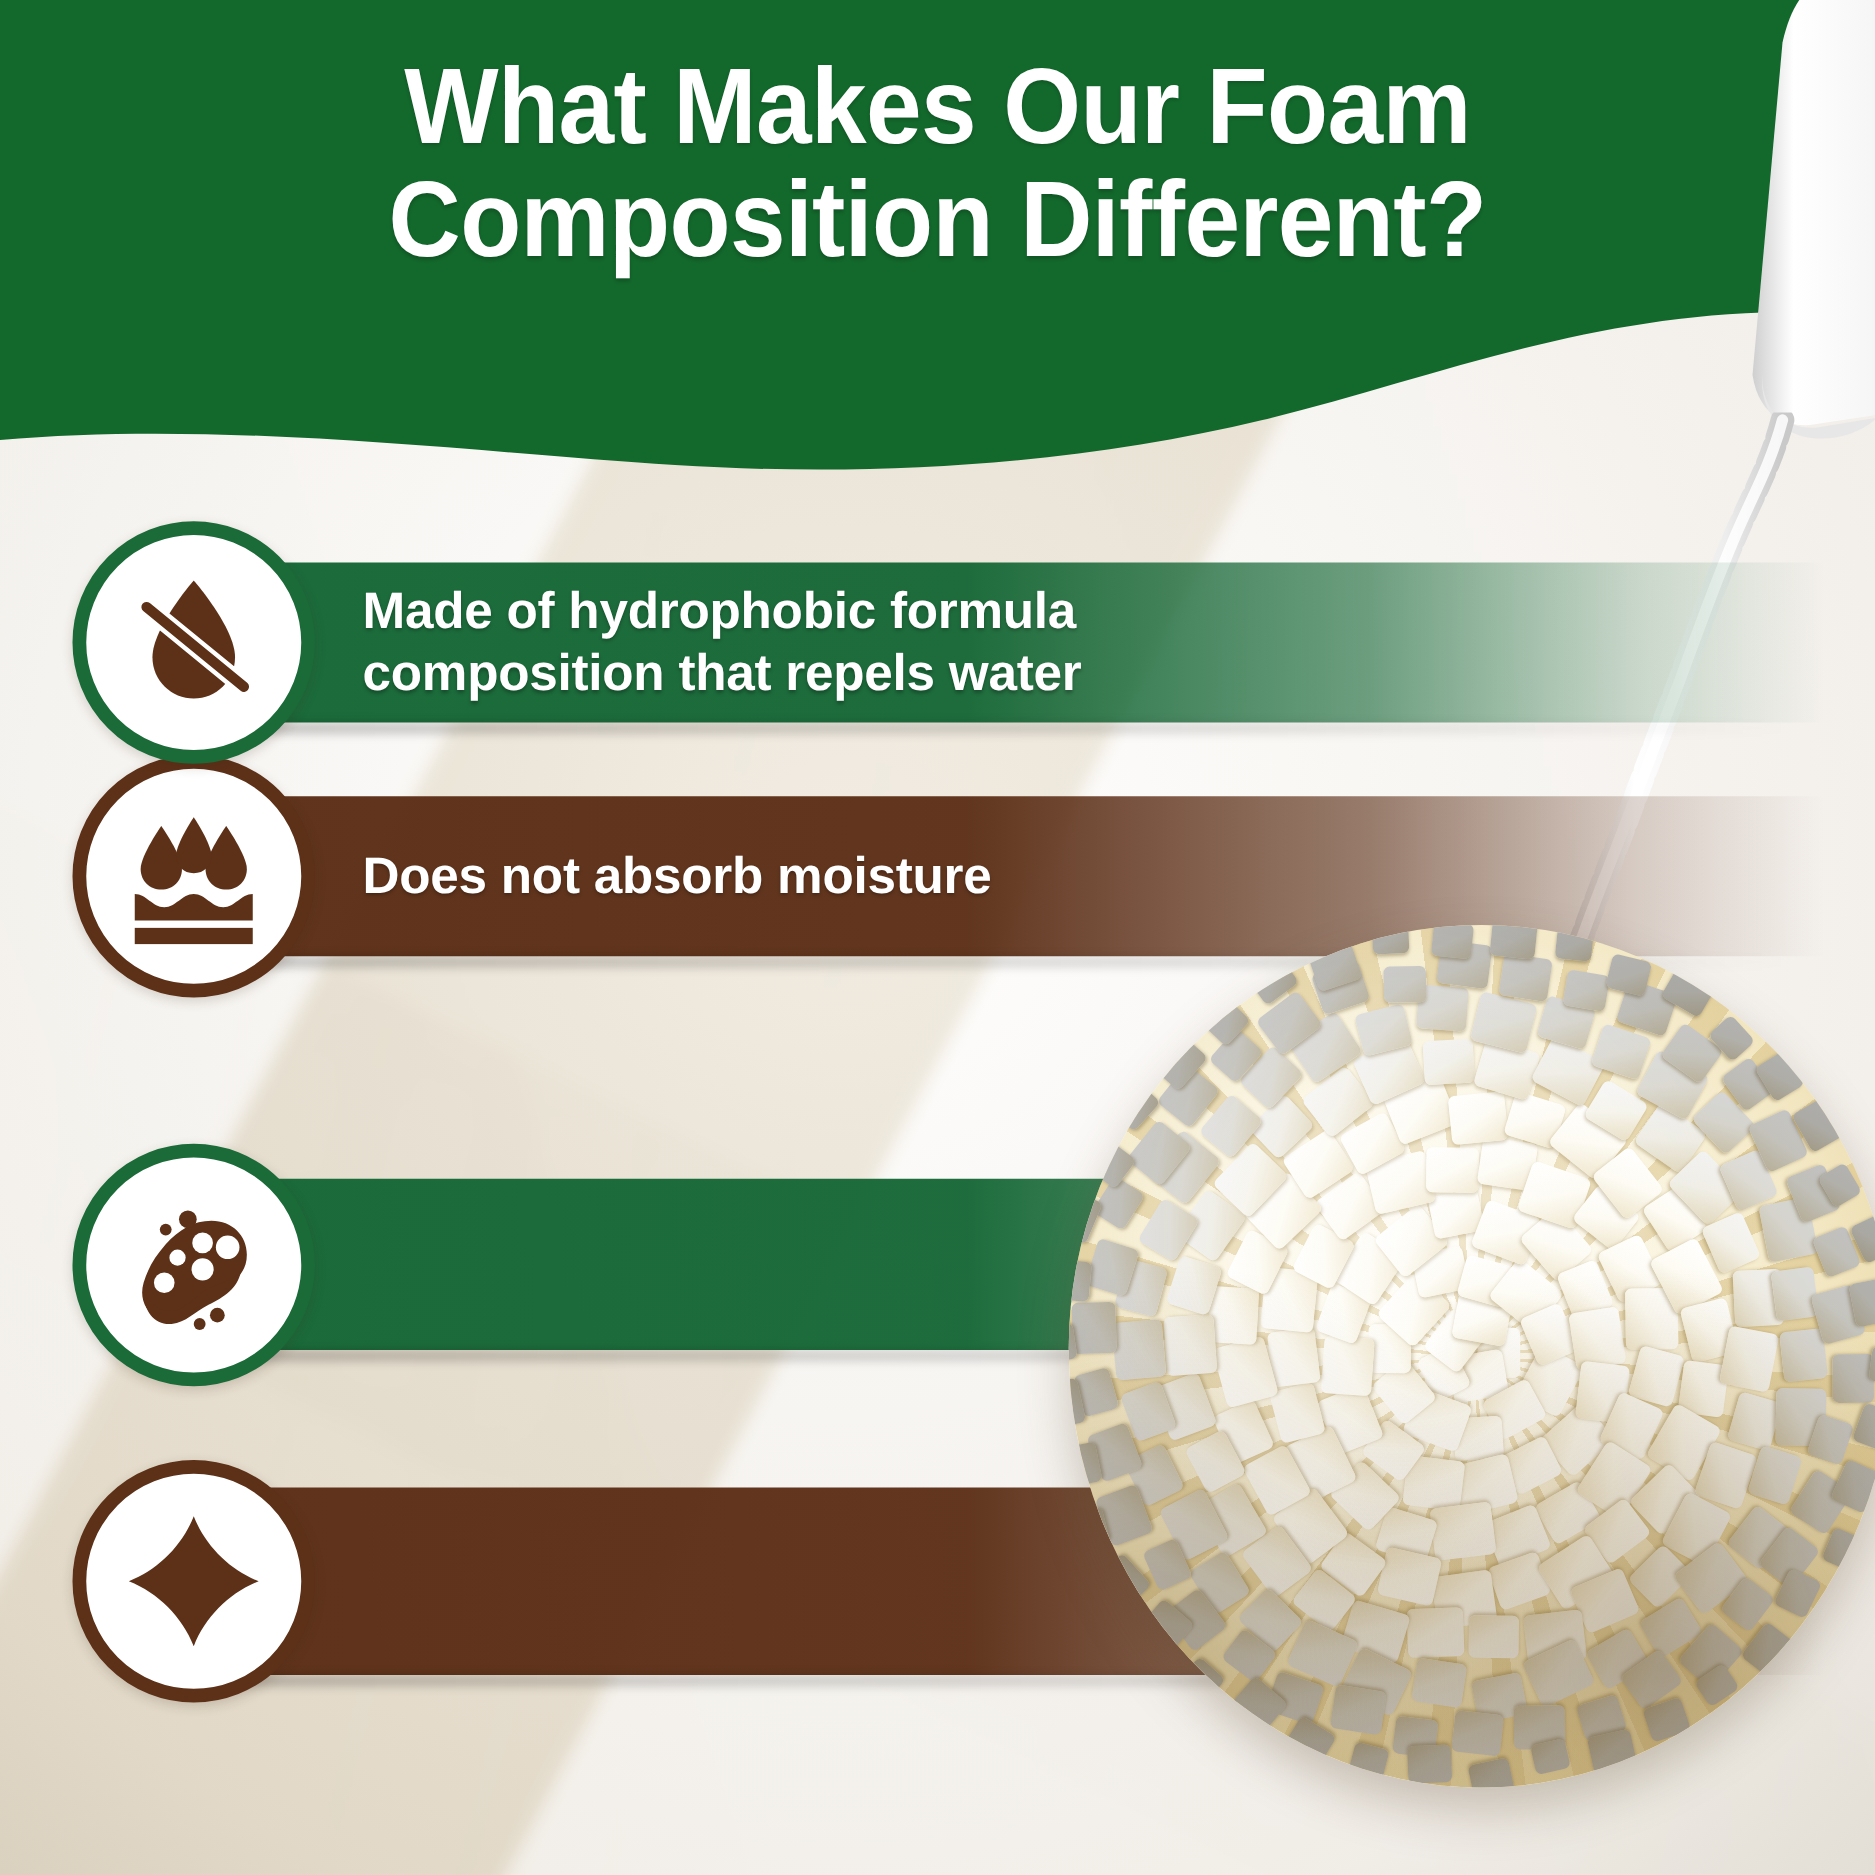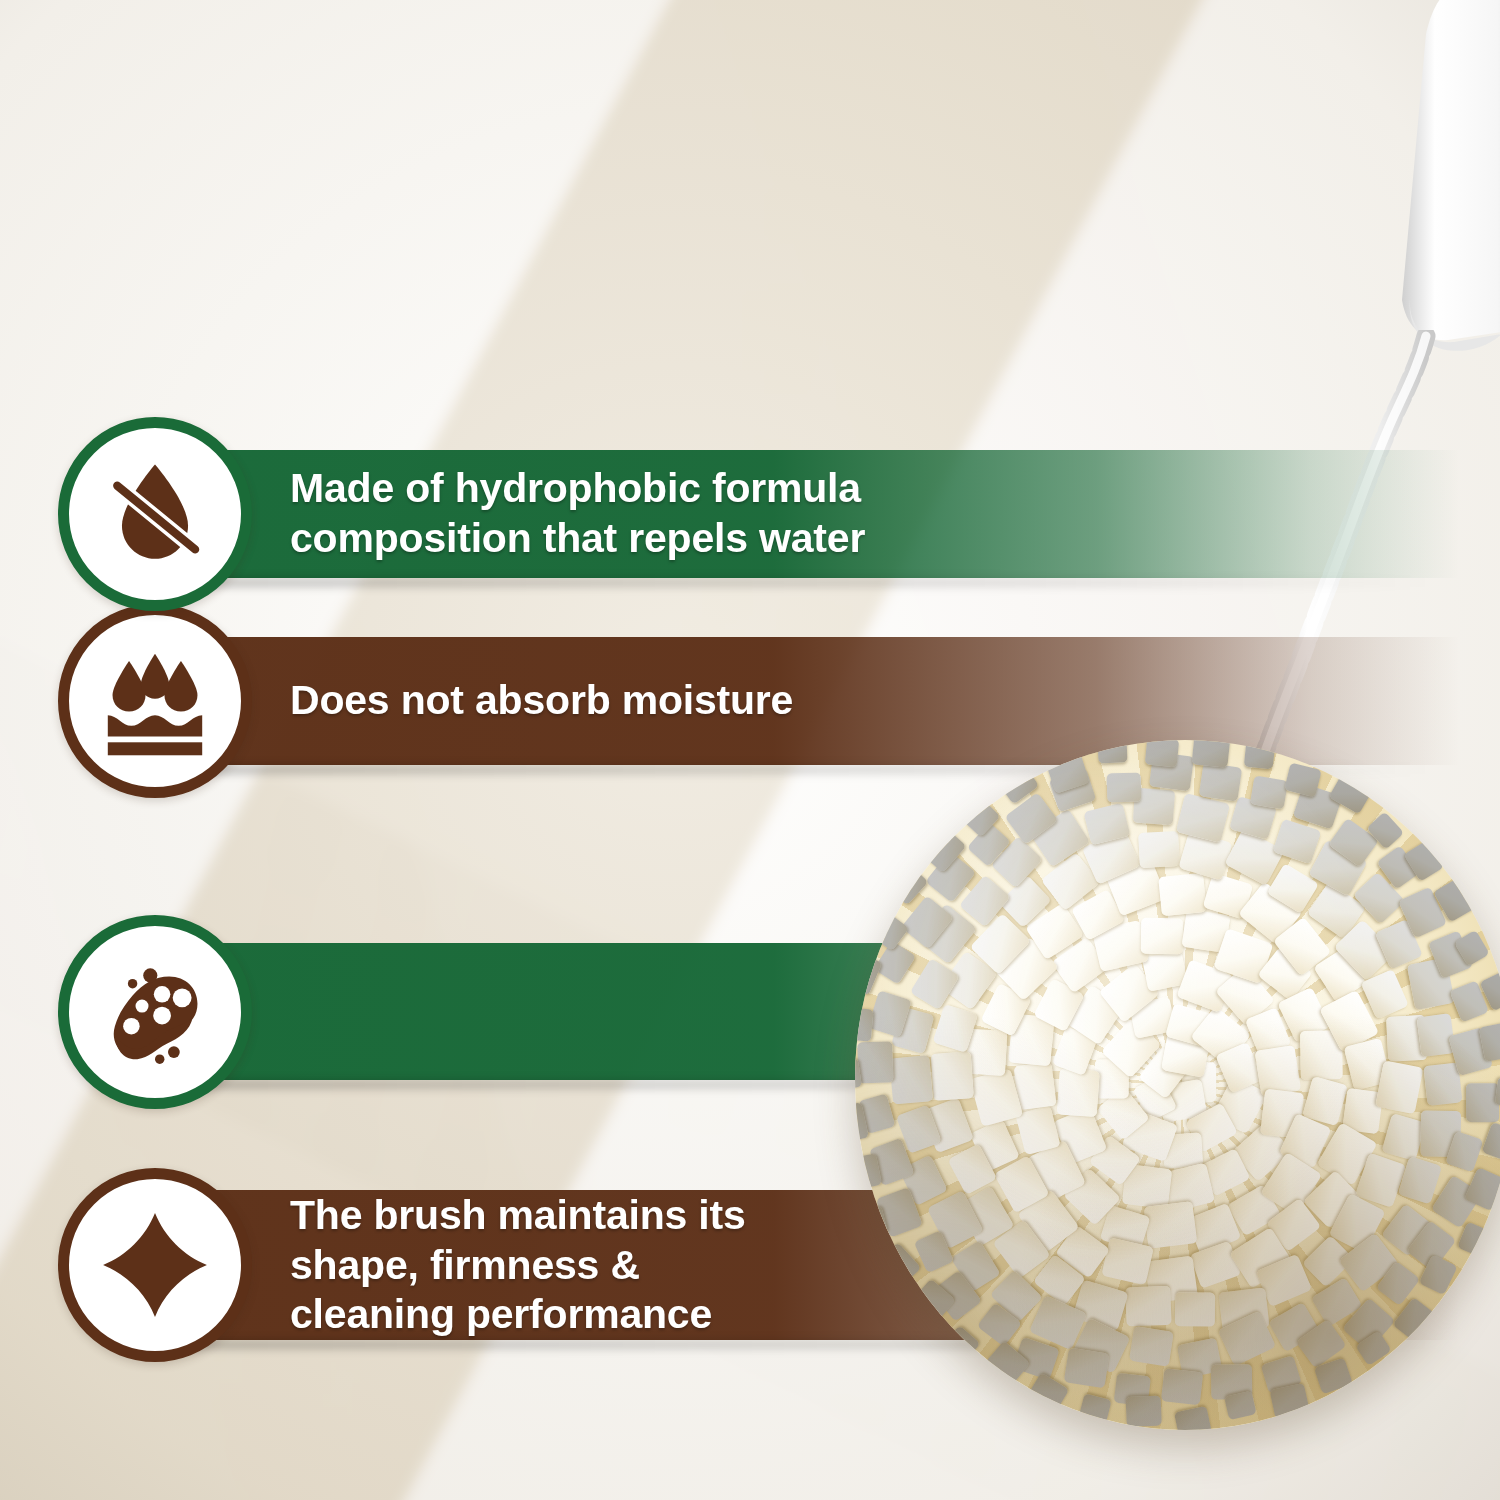--- a/index.html
+++ b/index.html
@@ -189,20 +189,27 @@
 </head>
 <body>
 
 <div id="canvas">
 
   <div class="bg">
     <div class="bg-tex"></div>
     <div class="bg-vig"></div>
   </div>
 
+  <div class="header">
+    <svg viewBox="0 0 1500 380" preserveAspectRatio="none">
+      <path d="M0,0 L1500,0 L1500,252 C1300,236 1160,300 1010,336 C860,372 700,382 540,372 C380,362 180,336 0,352 Z" fill="#13682c"></path>
+    </svg>
+    <div class="header-title">What Makes Our Foam
+Composition Different?</div>
+  </div>
 
   <svg class="brush-handle" viewBox="0 0 260 460">
     <defs>
       <linearGradient id="hg" x1="0" y1="0" x2="1" y2="0">
         <stop offset="0%" stop-color="#cfcfcf"></stop>
         <stop offset="20%" stop-color="#ffffff"></stop>
         <stop offset="58%" stop-color="#f6f6f6"></stop>
         <stop offset="82%" stop-color="#d8d8d8"></stop>
         <stop offset="100%" stop-color="#bdbdbd"></stop>
       </linearGradient>
@@ -270,23 +277,20 @@
     </div>
   </div>
 
   <div class="row" style="left:0; top:1190px; width:1500px; height:150px;">
     <div class="bar brown"></div>
     <div class="badge brown">
       <svg viewBox="0 0 100 100">
         <path d="M50 6 C58 26 74 42 94 50 C74 58 58 74 50 94 C42 74 26 58 6 50 C26 42 42 26 50 6 Z" fill="#5d3018"></path>
       </svg>
     </div>
-    <div class="row-text">The brush maintains its
-shape, firmness &amp;
-cleaning performance</div>
   </div>
 
   <div class="ball-wrap">
     <div class="ball">
       <div class="ball-rays"></div>
       <div id="cubes">
           <div class="cube" style="left:324.0px;top:325.0px;width:40.0px;height:34.4px;transform:rotate(90.0deg);filter:brightness(1.00);"></div>
           <div class="cube" style="left:306.1px;top:341.5px;width:43.5px;height:37.4px;transform:rotate(170.4deg);filter:brightness(1.00);"></div>
           <div class="cube" style="left:281.6px;top:343.2px;width:36.5px;height:31.4px;transform:rotate(243.1deg);filter:brightness(1.00);"></div>
           <div class="cube" style="left:289.0px;top:315.4px;width:40.1px;height:34.5px;transform:rotate(307.4deg);filter:brightness(1.00);"></div>

